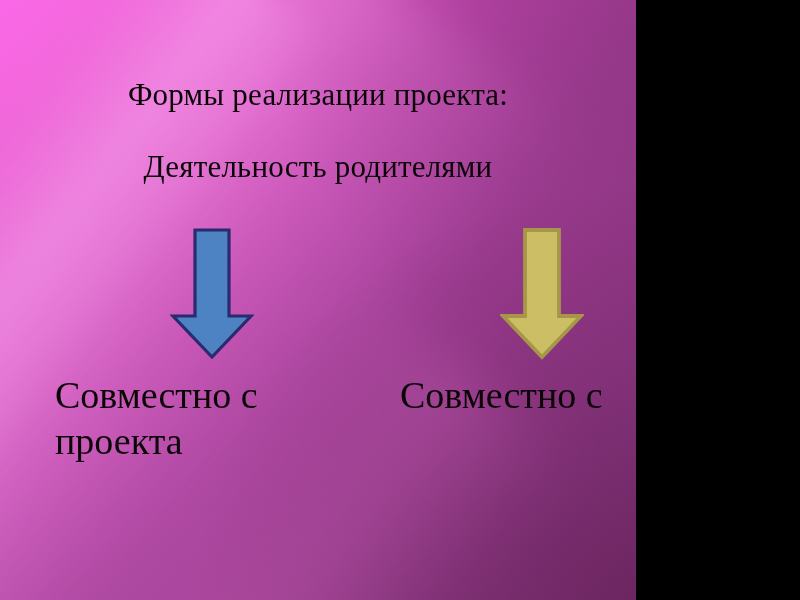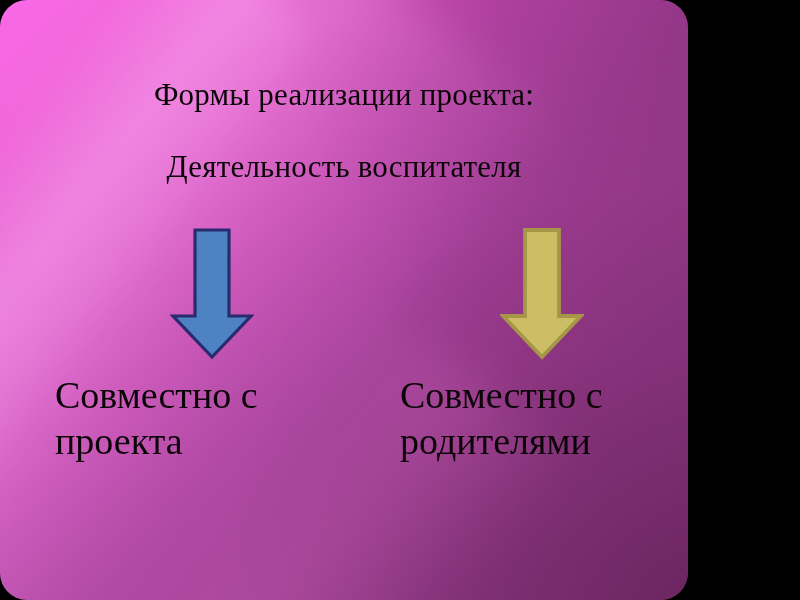--- a/index.html
+++ b/index.html
@@ -2,36 +2,35 @@
 <html><head>
 <meta charset="utf-8">
 <style>
   html, body {
     margin: 0;
     padding: 0;
     background: #000;
   }
   #slide {
     position: relative;
-    width: 688px;
+    width: 636px;
     height: 600px;
     overflow: hidden;
     font-family: "Liberation Serif", "DejaVu Serif", serif;
     
     background:
       linear-gradient(135deg,
         #fb66e8 0%,
         #f05fd8 10%,
         #d64fc0 24%,
         #b944a8 40%,
         #a33e97 55%,
         #97398b 70%,
         #8c3682 85%,
         #843176 100%);
-    border-radius: 27px;
   }
   
   #streak-wide {
     position: absolute;
     left: -260px;
     top: -160px;
     width: 560px;
     height: 1100px;
     transform: rotate(38deg);
     transform-origin: 50% 50%;
@@ -133,38 +132,37 @@
 
   <div id="streak-wide"></div>
   <div id="streak-narrow"></div>
   <div id="streak-lower"></div>
   <div id="vignette"></div>
 
   <div class="text-layer">
 
     <div class="slide-title">Формы реализации проекта:</div>
 
-    <div class="slide-subtitle">Деятельность воспитателя</div>
+    <div class="slide-subtitle">Деятельность родителями</div>
 
     <div class="arrow-wrap" id="arrow-left">
       <svg viewBox="0 0 84 132" width="84" height="132">
         <polygon points="25,2 59,2 59,88 81,88 42,129 3,88 25,88" fill="#4d83c3" stroke="#2a2a6e" stroke-width="3.2" stroke-linejoin="miter"></polygon>
       </svg>
     </div>
 
     <div class="caption" id="caption-left">
       <div>Совместно с</div>
       <div>проекта</div>
     </div>
 
     <div class="arrow-wrap" id="arrow-right">
       <svg viewBox="0 0 84 132" width="84" height="132">
         <polygon points="25,2 59,2 59,88 81,88 42,129 3,88 25,88" fill="#cbbe64" stroke="#a59747" stroke-width="3.8" stroke-linejoin="miter"></polygon>
       </svg>
     </div>
 
     <div class="caption" id="caption-right">
       <div>Совместно с</div>
-      <div>родителями</div>
     </div>
 
   </div>
 </div>
 
 </body></html>

